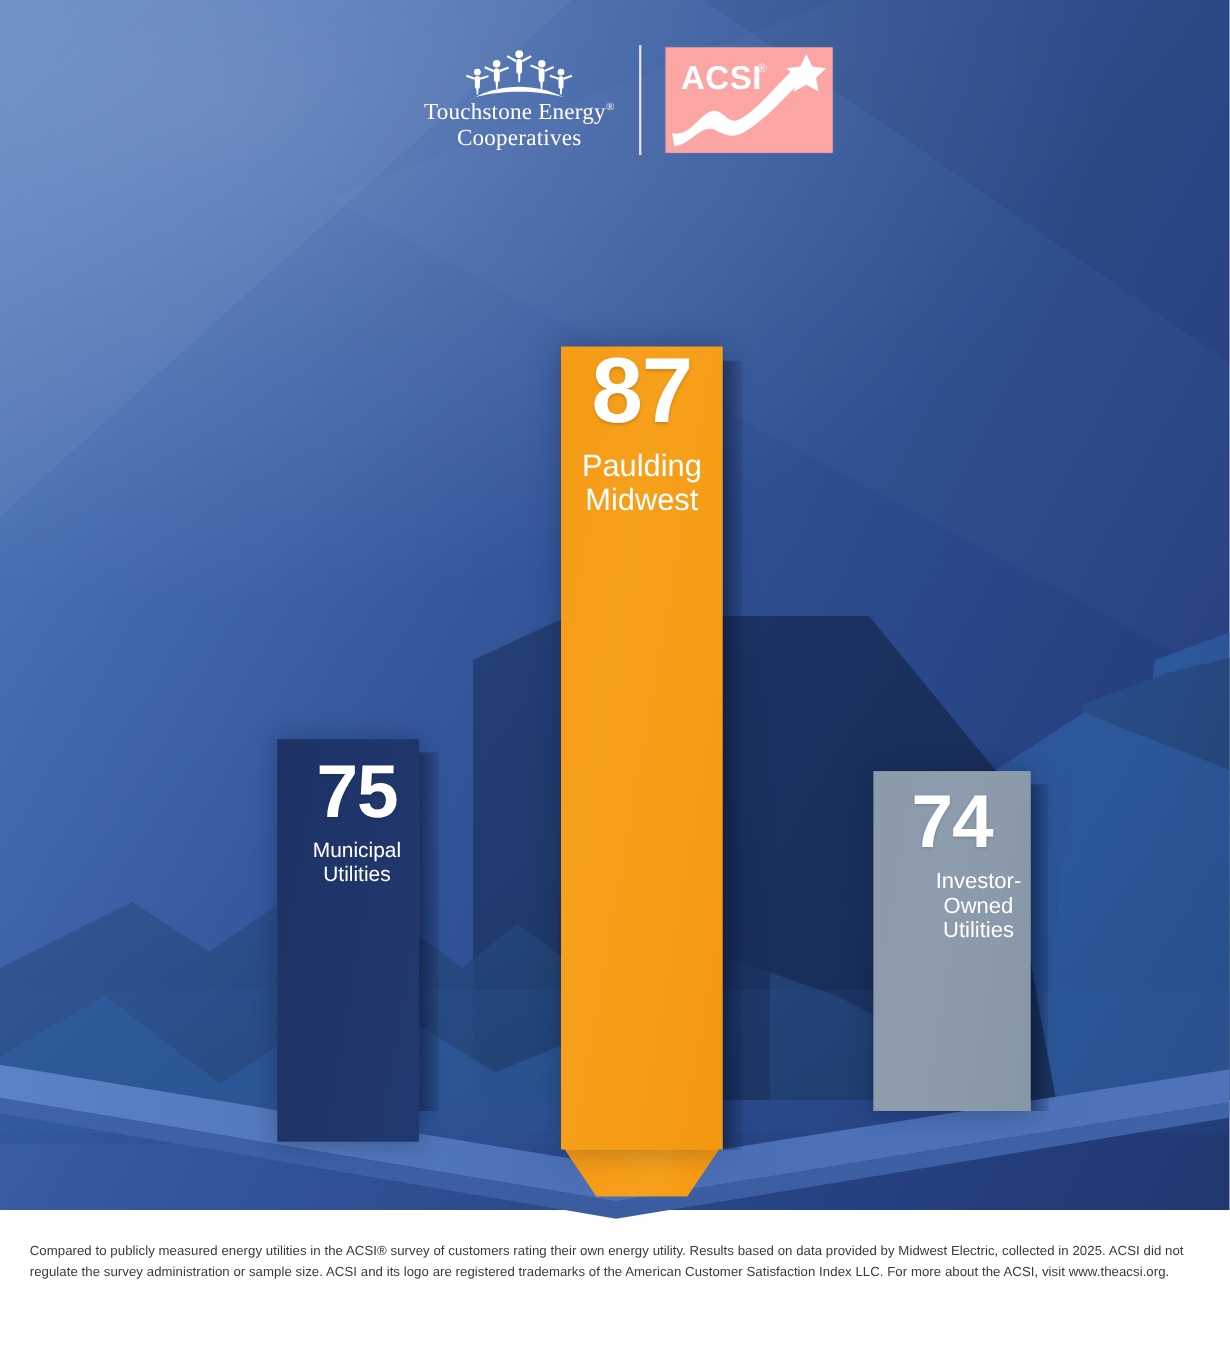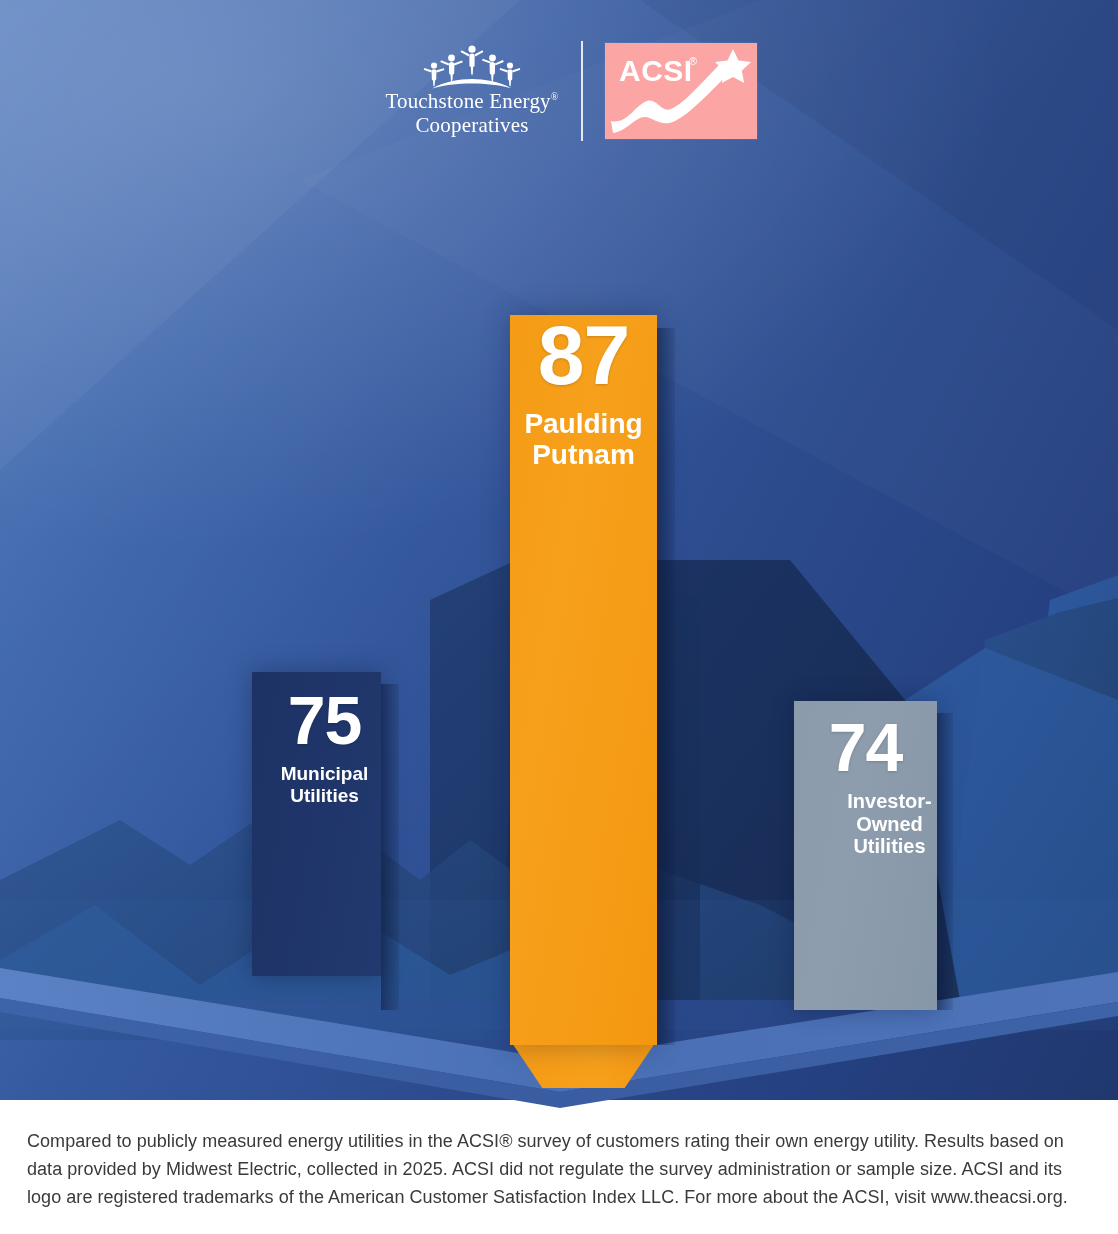--- a/index.html
+++ b/index.html
@@ -25,24 +25,24 @@
 
   
   .ground { position:absolute; left:0; top:930px; width:1118px; height:190px; }
 
   
   .bar { position:absolute; text-align:center; color:#ffffff; }
   .bar .num {
     font-weight:700; line-height:.96; letter-spacing:-1px;
     text-shadow:0 1px 3px rgba(0,0,0,.18);
   }
-  .bar .lbl { line-height:1.12; font-weight:700; }
-
-  
-  #bar-muni { left:252px; top:672px; width:129px; height:304px;
+  .bar .lbl { line-height:1.12; font-weight:400; }
+
+  
+  #bar-muni { left:252px; top:672px; width:129px; height:366px;
     background:linear-gradient(100deg,#1d3164 0%,#1f3569 40%,#22396f 100%);
     box-shadow:0 0 22px rgba(10,20,50,.35);padding-left:16px; }
   #bar-muni .num { font-size:68px; padding-top:16px; }
   #bar-muni .lbl { font-size:19px; padding-top:10px; }
   #bar-muni-side { position:absolute; left:381px; top:684px; width:18px; height:326px;
     background:linear-gradient(90deg, rgba(12,24,56,.52), rgba(12,24,56,.12)); }
 
   
   #bar-pp { left:510px; top:315px; width:147px; height:730px;
     background:linear-gradient(100deg,#f59b15 0%,#f7a01c 35%,#f4970f 100%);
@@ -74,21 +74,21 @@
   .te-word .l1 { font-size:21px; letter-spacing:.2px; }
   .te-word .l2 { font-size:21px; letter-spacing:.2px;text-align:center; }
   .te-word sup { font-size:10px; vertical-align:super; }
   .divider { width:2px; height:100px; background:rgba(255,255,255,.85); }
   .acsi-logo { width:152px; height:96px; background:#fca5a5; position:relative;
                display:block; box-shadow:0 0 0 1px rgba(255,255,255,.06); }
   .acsi-svg { position:absolute; left:0; top:0; width:152px; height:96px; }
 
   
   .footer { position:absolute; left:27px; top:1128px; width:1062px; color:#3a3a3a; }
-  .footer p { font-size:18px; line-height:1.55; letter-spacing:.05px; }
+  .footer p { font-size:12px; line-height:1.55; letter-spacing:.05px; }
 </style>
 </head>
 <body>
 
 <div id="stage">
 
   <div class="sky"></div>
 
   <svg class="bg-svg" viewBox="0 0 1118 1100" preserveAspectRatio="none">
     <defs>
@@ -210,21 +210,21 @@
       <div>Utilities</div>
     </div>
   </div>
 
   <div id="bar-pp-side"></div>
   <div id="bar-pp-foot"></div>
   <div class="bar" id="bar-pp">
     <div class="num">87</div>
     <div class="lbl">
       <div>Paulding</div>
-      <div>Putnam</div>
+      <div>Midwest</div>
     </div>
   </div>
 
   <div id="bar-iou-side"></div>
   <div class="bar" id="bar-iou">
     <div class="num">74</div>
     <div class="lbl">
       <div>Investor-Owned</div>
       <div>Utilities</div>
     </div>

